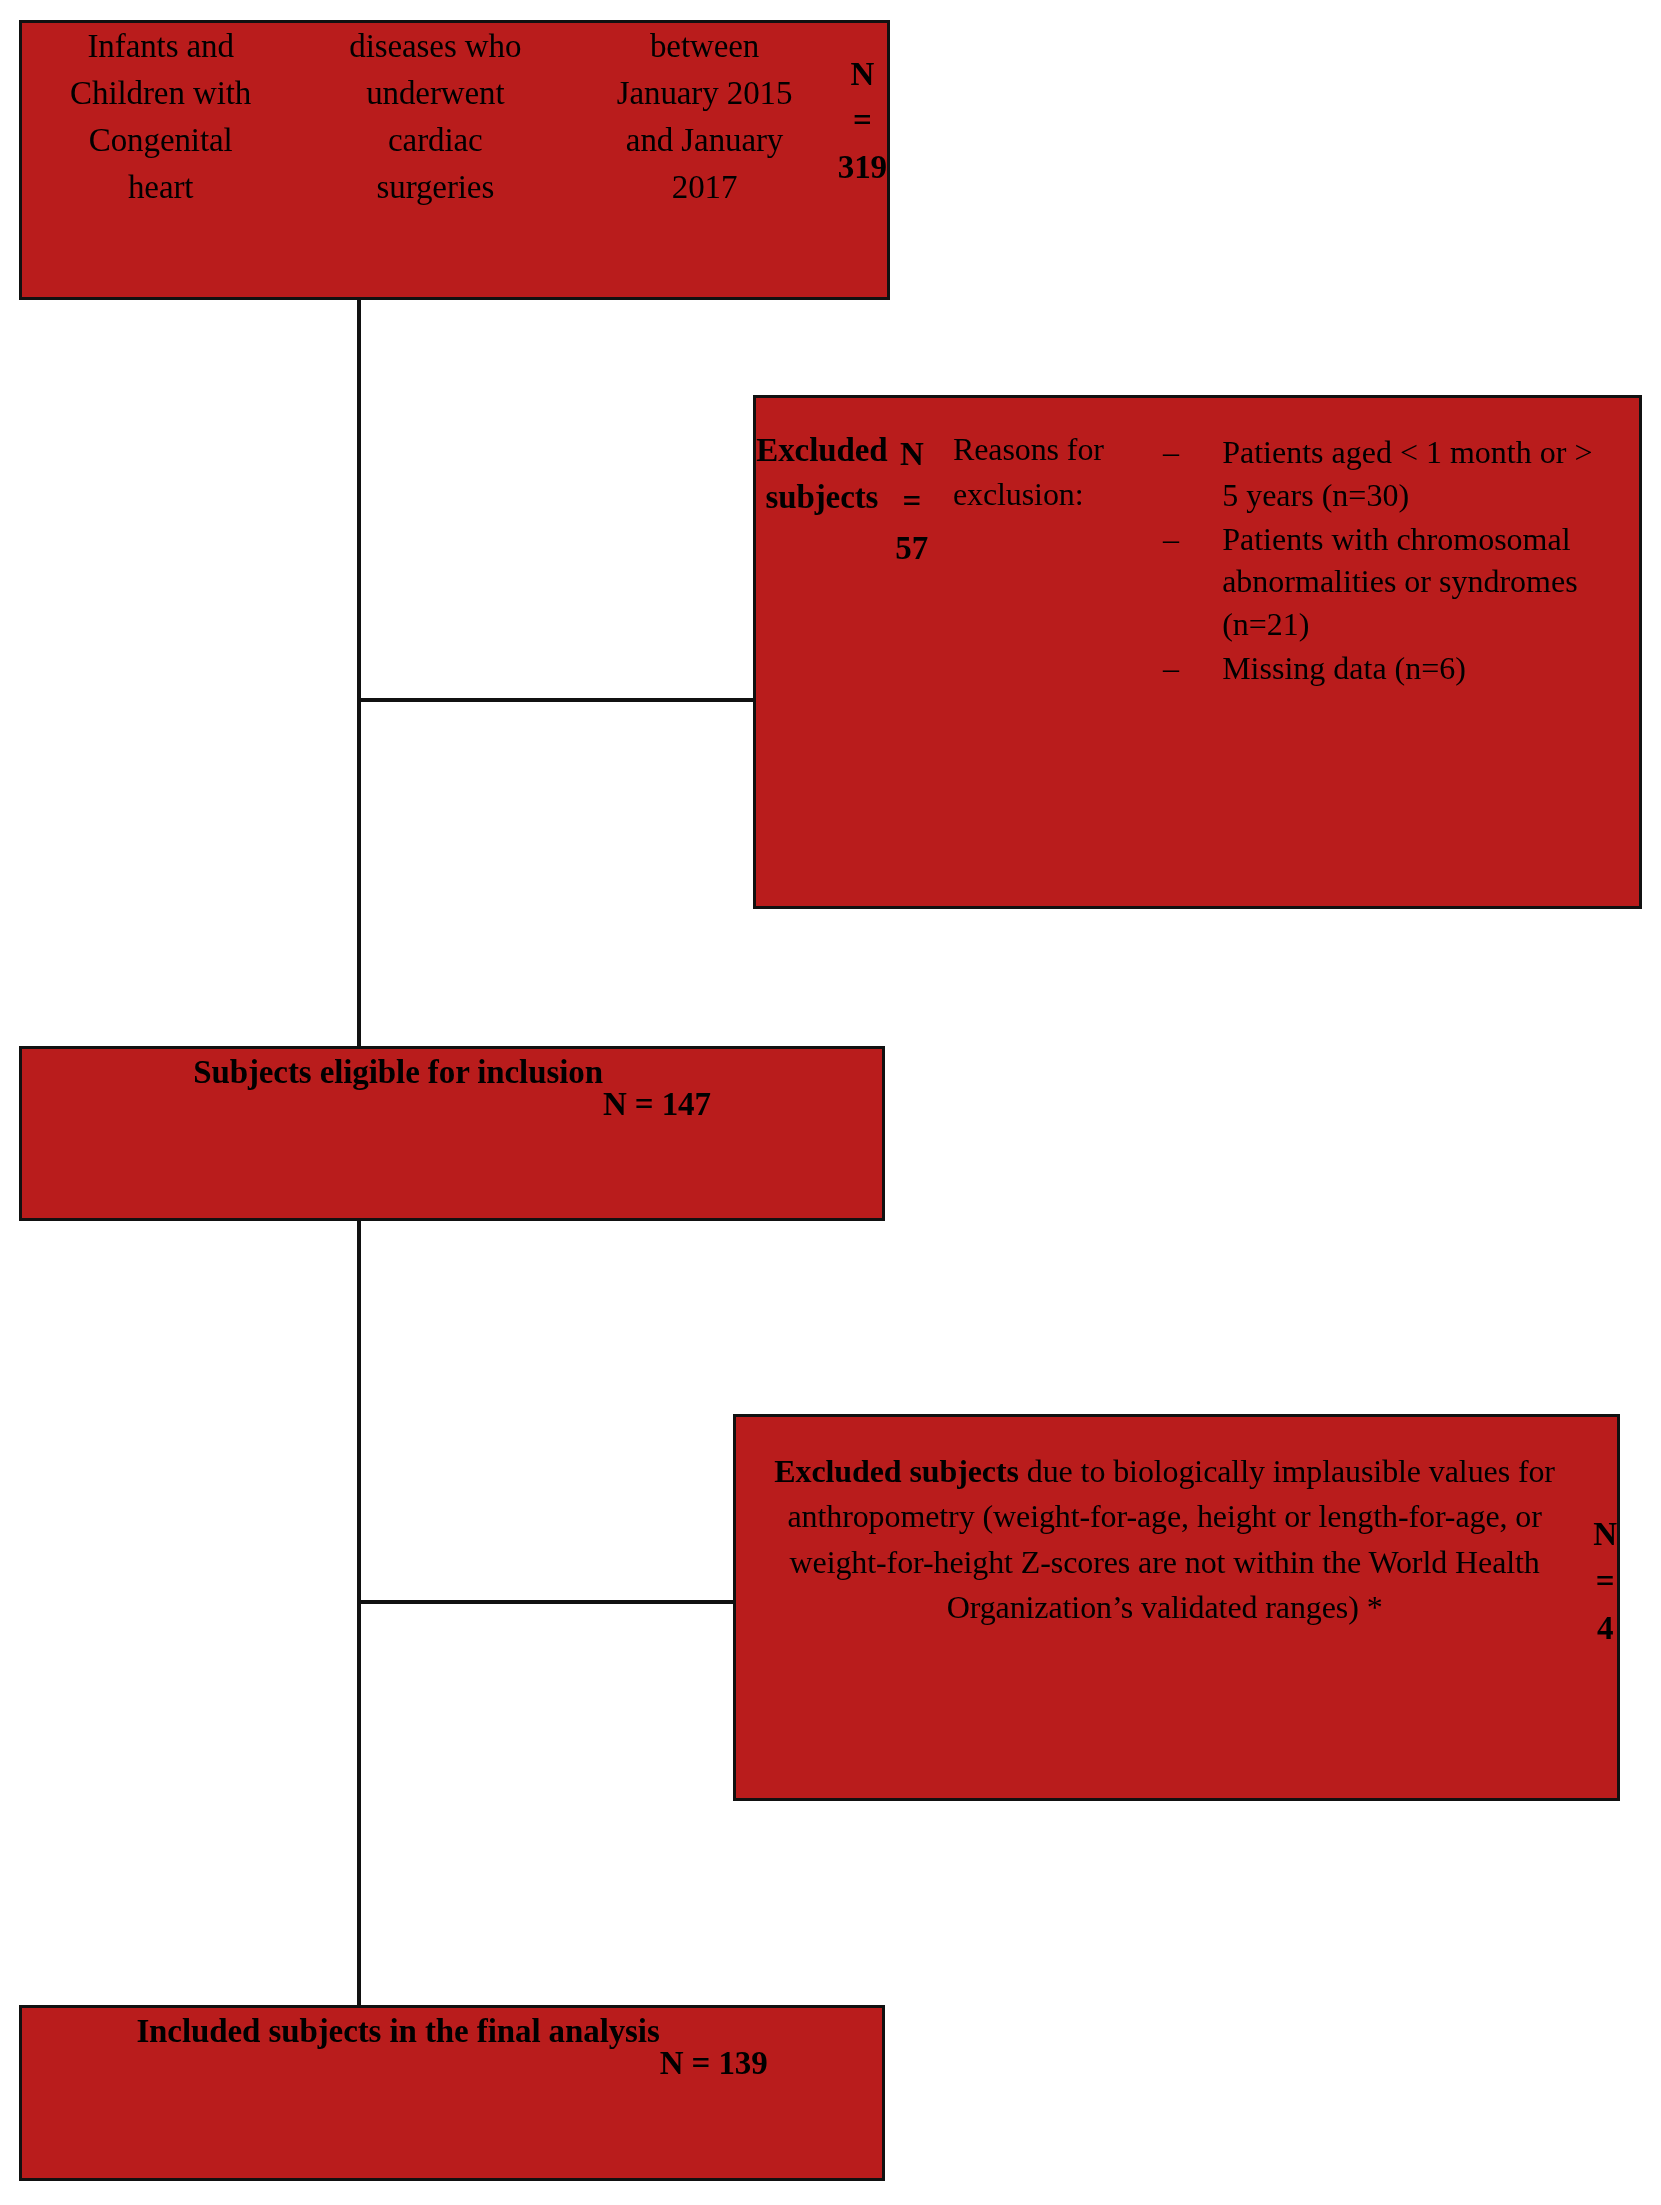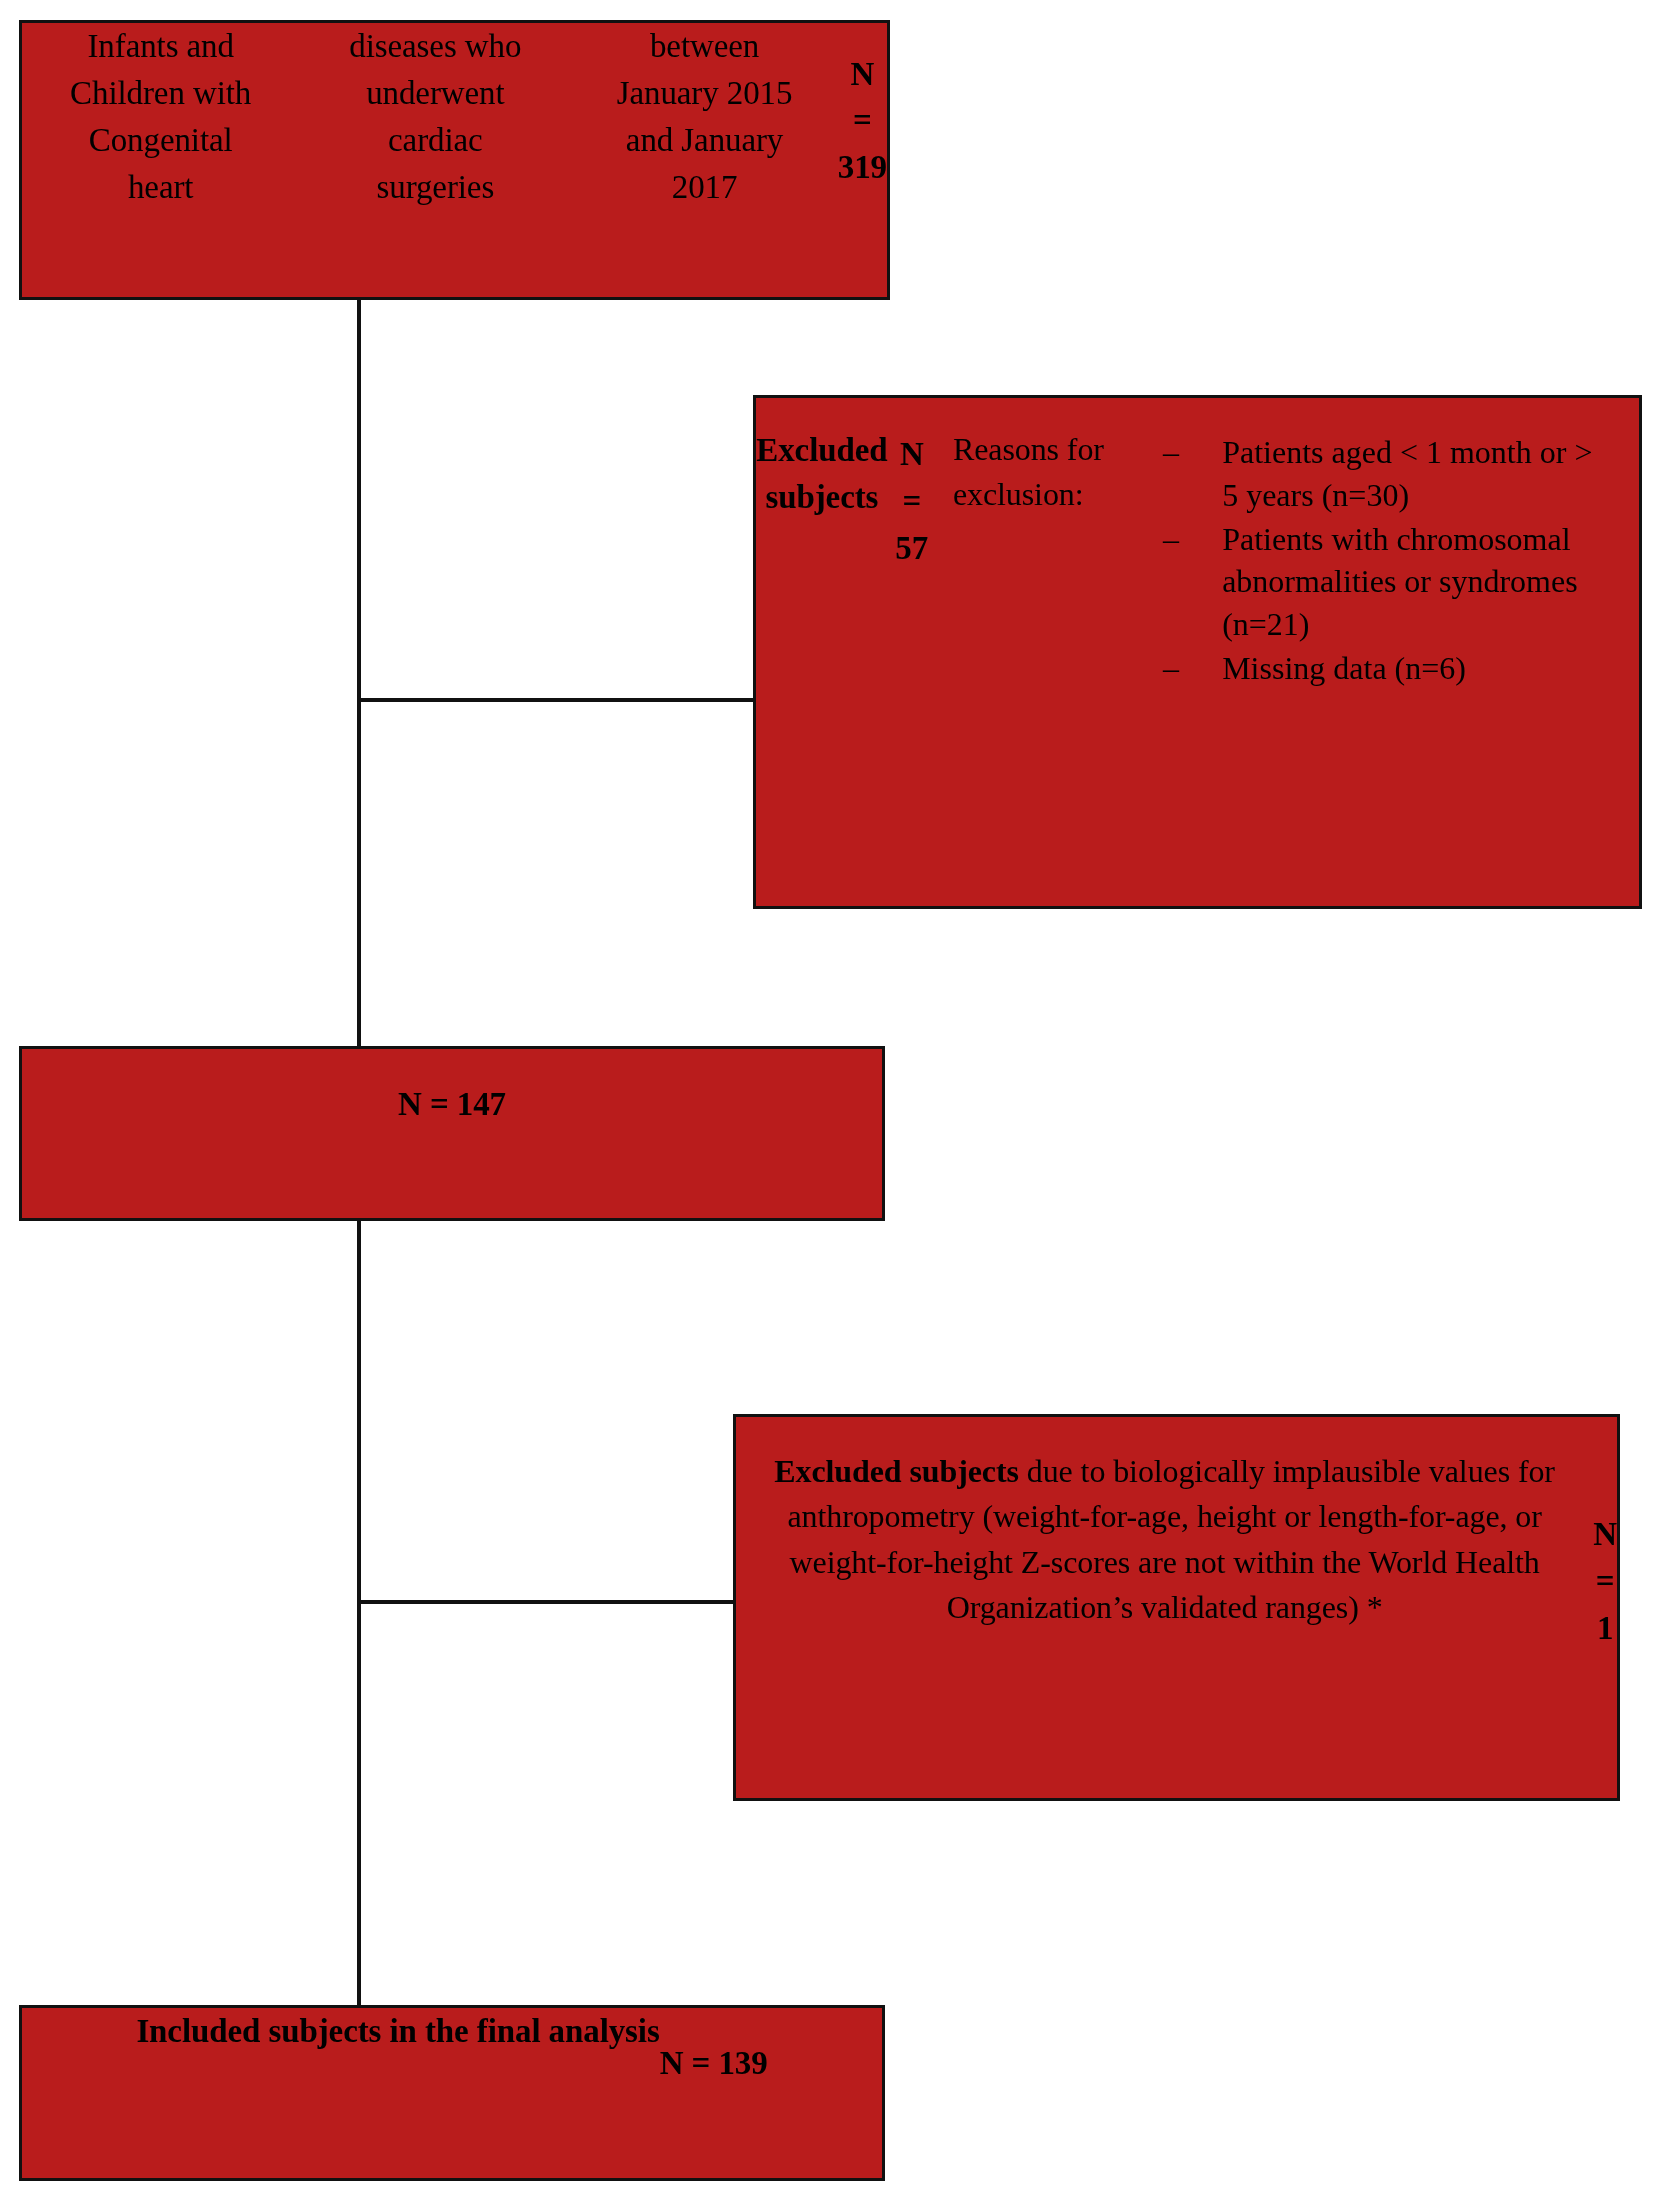--- a/index.html
+++ b/index.html
@@ -124,29 +124,30 @@
         <span>Patients with chromosomal abnormalities or syndromes (n=21)</span>
       </li>
       <li>
         <span class="dash">–</span>
         <span>Missing data (n=6)</span>
       </li>
     </ul>
   </div>
 
   <div class="box" id="box-eligible">
+    <div class="txt center bold head">Subjects eligible for inclusion</div>
     <div class="txt center bold n">N = 147</div>
   </div>
 
   <div class="line-v" id="conn-v-2"></div>
   <div class="line-h" id="conn-h-2"></div>
 
   <div class="box" id="box-excluded-2">
     <div class="txt center body"><span class="bold">Excluded subjects</span><span> due to biologically implausible values for anthropometry (weight-for-age, height or length-for-age, or weight-for-height Z-scores are not within the World Health Organization’s validated ranges) *</span></div>
-    <div class="txt center bold n">N = 1</div>
+    <div class="txt center bold n">N = 4</div>
   </div>
 
   <div class="box" id="box-included">
     <div class="txt center bold head">Included subjects in the final analysis</div>
     <div class="txt center bold n">N = 139</div>
   </div>
 
 </div>
 
 

